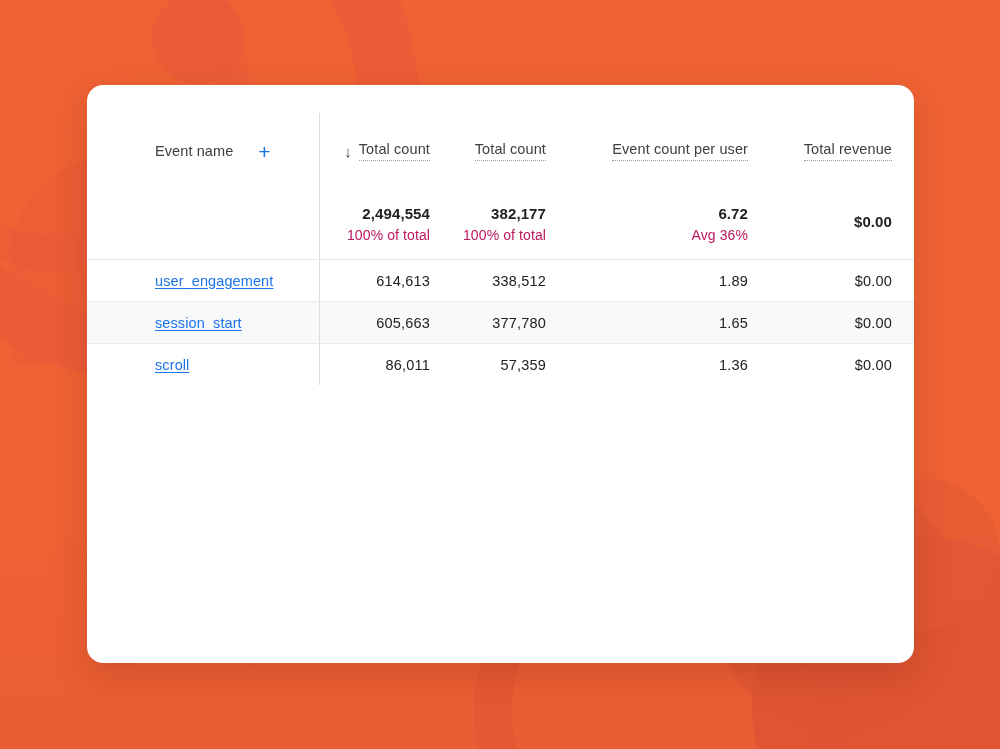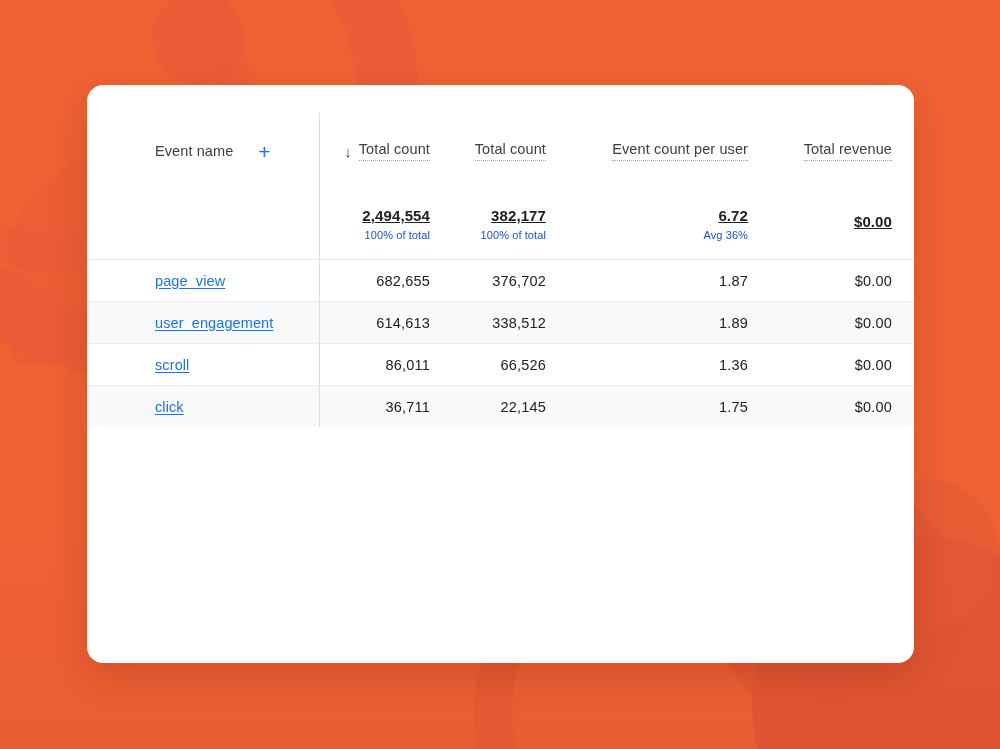--- a/index.html
+++ b/index.html
@@ -226,25 +226,24 @@
     align-items: flex-end;
     justify-content: center;
     padding-right: 22px;
     gap: 5px;
   }
   .sum-value {
     font-size: 15px;
     font-weight: 700;
     color: #202124;
     letter-spacing: 0.1px;
-    text-decoration: underline;
   }
   .sum-sub {
-    font-size: 11px;
-    color: #1d4ed8;
+    font-size: 14px;
+    color: #be185d;
     letter-spacing: 0.1px;
     text-align: right;
   }
   .sum-name-cell {
     height: 70px;
   }
 
   
   tbody tr.data-row td {
     padding: 0;
@@ -376,91 +375,72 @@
             </div>
           </td>
           <td>
             <div class="sum-cell">
               <span class="sum-value">$0.00</span>
               <span class="sum-sub"></span>
             </div>
           </td>
         </tr>
 
-      <tr class="data-row">
-            <td class="divider-col">
-              <div class="cell cell-name">
-                <span class="event-link">page_view</span>
-              </div>
-            </td>
-            <td>
-              <div class="cell cell-num">682,655</div>
-            </td>
-            <td>
-              <div class="cell cell-num">376,702</div>
-            </td>
-            <td>
-              <div class="cell cell-num">1.87</div>
-            </td>
-            <td>
-              <div class="cell cell-num">$0.00</div>
-            </td>
-          </tr>
           <tr class="data-row">
             <td class="divider-col">
               <div class="cell cell-name">
                 <span class="event-link">user_engagement</span>
               </div>
             </td>
             <td>
               <div class="cell cell-num">614,613</div>
             </td>
             <td>
               <div class="cell cell-num">338,512</div>
             </td>
             <td>
               <div class="cell cell-num">1.89</div>
+            </td>
+            <td>
+              <div class="cell cell-num">$0.00</div>
+            </td>
+          </tr>
+          <tr class="data-row">
+            <td class="divider-col">
+              <div class="cell cell-name">
+                <span class="event-link">session_start</span>
+              </div>
+            </td>
+            <td>
+              <div class="cell cell-num">605,663</div>
+            </td>
+            <td>
+              <div class="cell cell-num">377,780</div>
+            </td>
+            <td>
+              <div class="cell cell-num">1.65</div>
             </td>
             <td>
               <div class="cell cell-num">$0.00</div>
             </td>
           </tr>
           <tr class="data-row">
             <td class="divider-col">
               <div class="cell cell-name">
                 <span class="event-link">scroll</span>
               </div>
             </td>
             <td>
               <div class="cell cell-num">86,011</div>
             </td>
             <td>
-              <div class="cell cell-num">66,526</div>
+              <div class="cell cell-num">57,359</div>
             </td>
             <td>
               <div class="cell cell-num">1.36</div>
-            </td>
-            <td>
-              <div class="cell cell-num">$0.00</div>
-            </td>
-          </tr>
-          <tr class="data-row">
-            <td class="divider-col">
-              <div class="cell cell-name">
-                <span class="event-link">click</span>
-              </div>
-            </td>
-            <td>
-              <div class="cell cell-num">36,711</div>
-            </td>
-            <td>
-              <div class="cell cell-num">22,145</div>
-            </td>
-            <td>
-              <div class="cell cell-num">1.75</div>
             </td>
             <td>
               <div class="cell cell-num">$0.00</div>
             </td>
           </tr>
         </tbody>
     </table>
   </div>
 
 </div>

